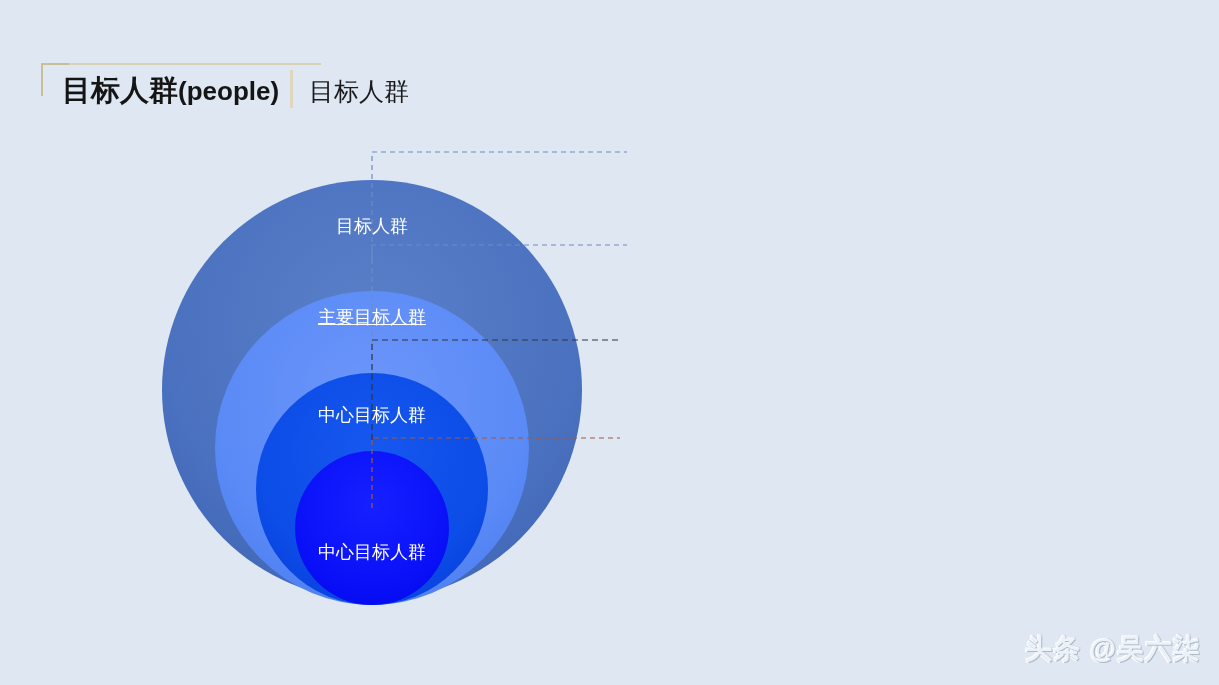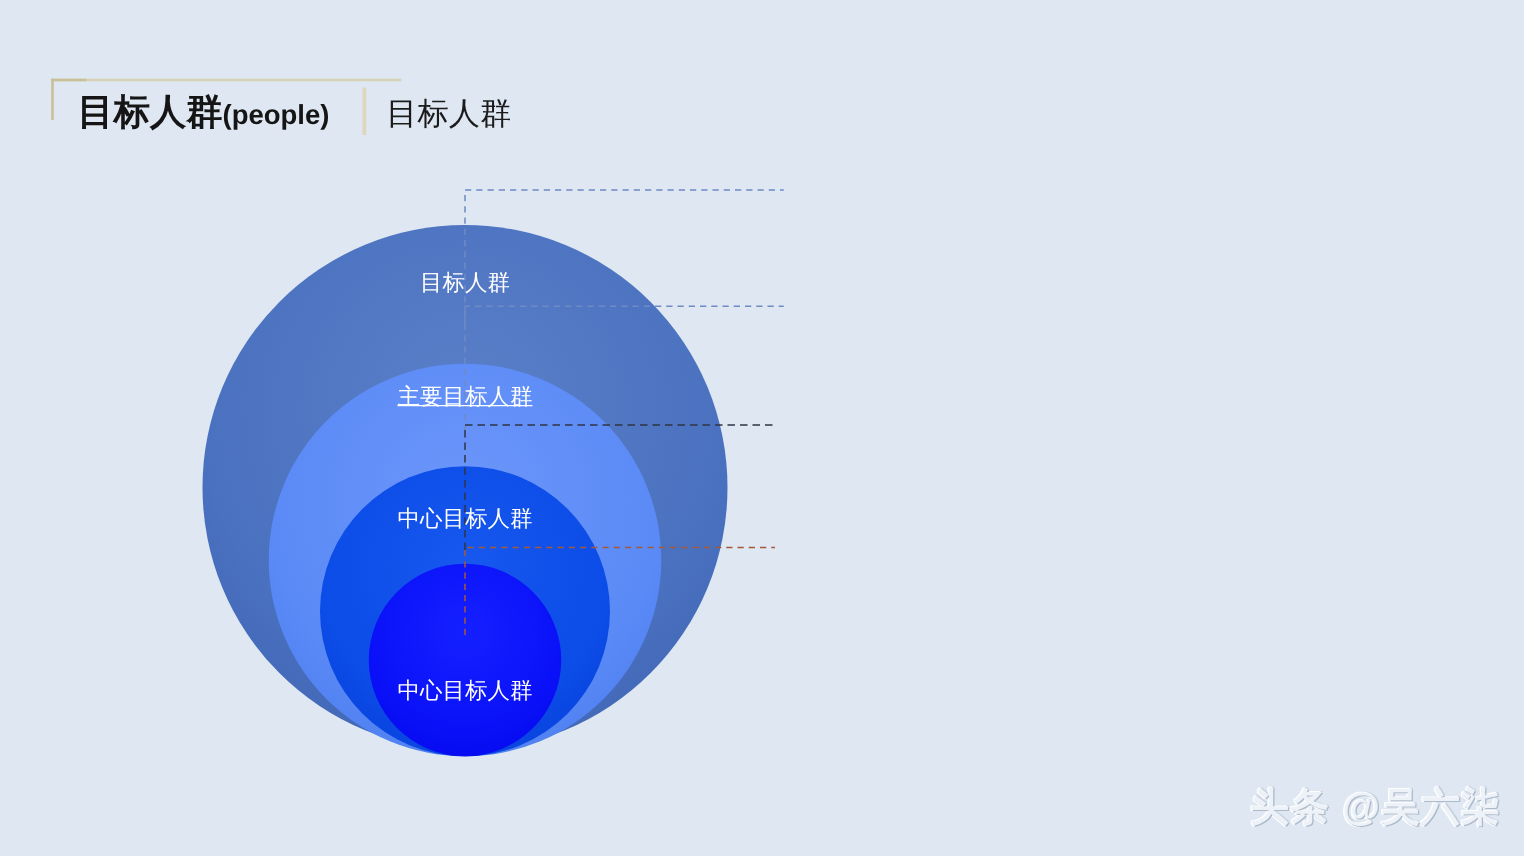--- a/index.html
+++ b/index.html
@@ -50,21 +50,21 @@
     color: #151515;
     letter-spacing: 0px;
     white-space: nowrap;
     line-height: 40px;
   }
   #title-main .cn {
     font-size: 29px;
     font-weight: bold;
   }
   #title-main .en {
-    font-size: 22px;
+    font-size: 26px;
     font-weight: bold;
   }
   #header-divider {
     position: absolute;
     left: 290px;
     top: 70px;
     width: 3px;
     height: 38px;
     background: #ded7bd;
   }
@@ -95,21 +95,21 @@
     text-align: center;
     transform: translateX(-50%);
     line-height: 24px;
   }
 
   
   #watermark {
     position: absolute;
     right: 18px;
     bottom: 18px;
-    font-size: 31px;
+    font-size: 27px;
     font-weight: bold;
     color: #eef3f9;
     text-shadow:
       1px 1px 0 #aab8c8,
       -1px -1px 0 #ffffff,
       1px -1px 0 #c9d4e0,
       -1px 1px 0 #ffffff;
     letter-spacing: 1px;
     white-space: nowrap;
     opacity: 0.95;

